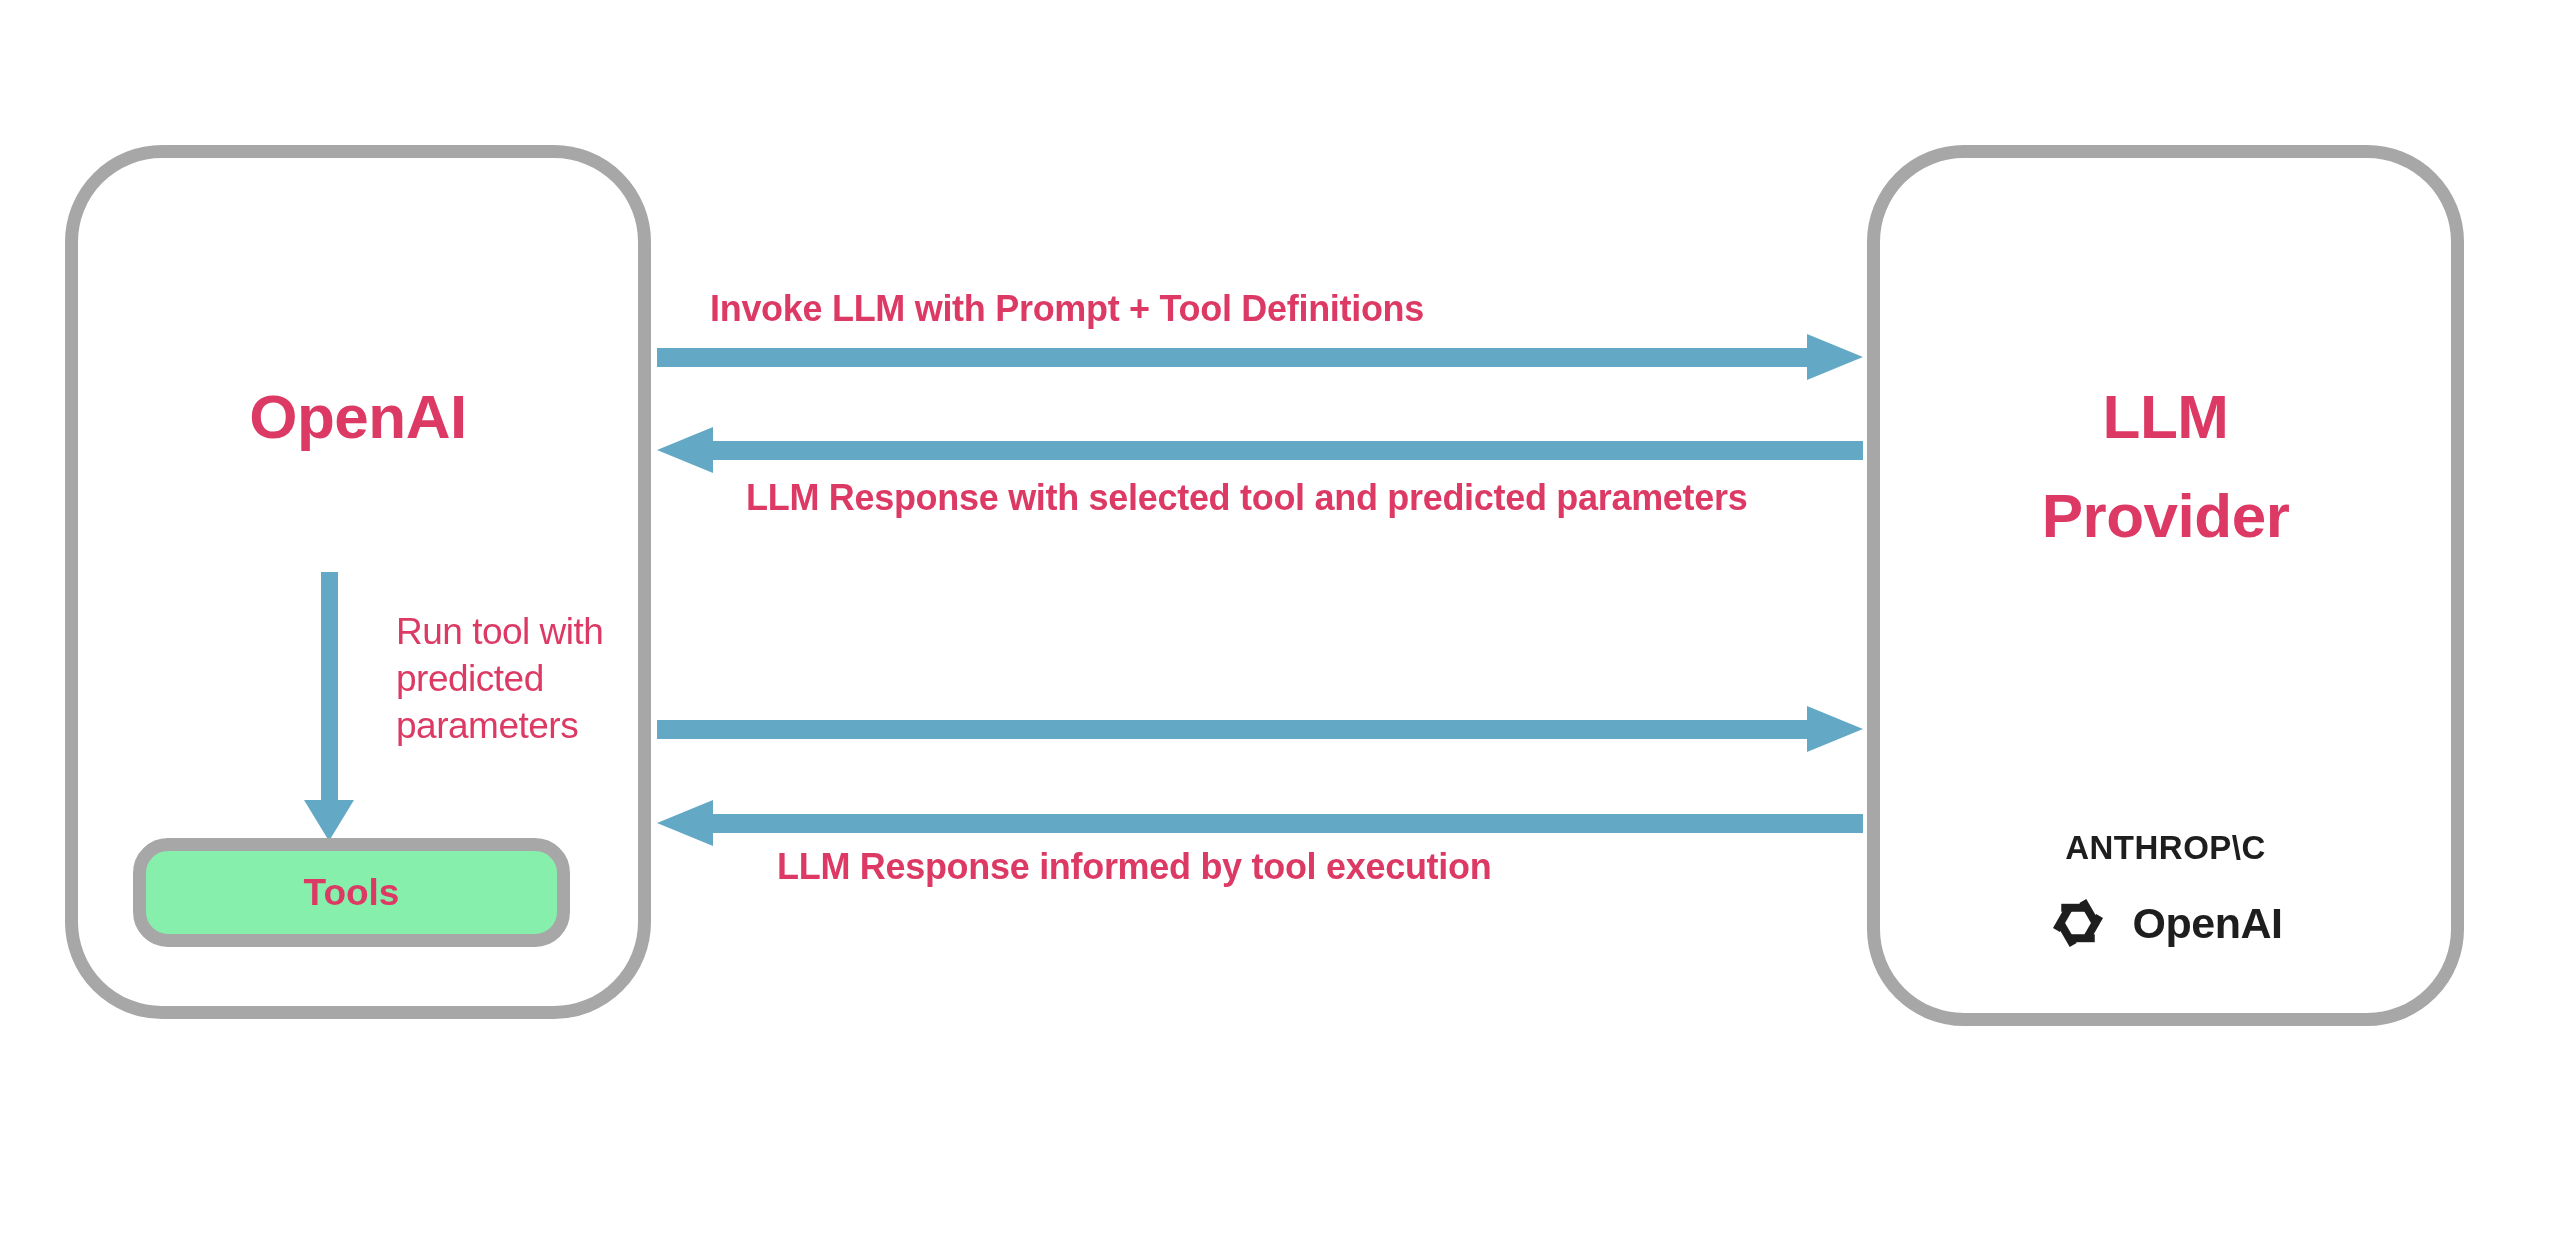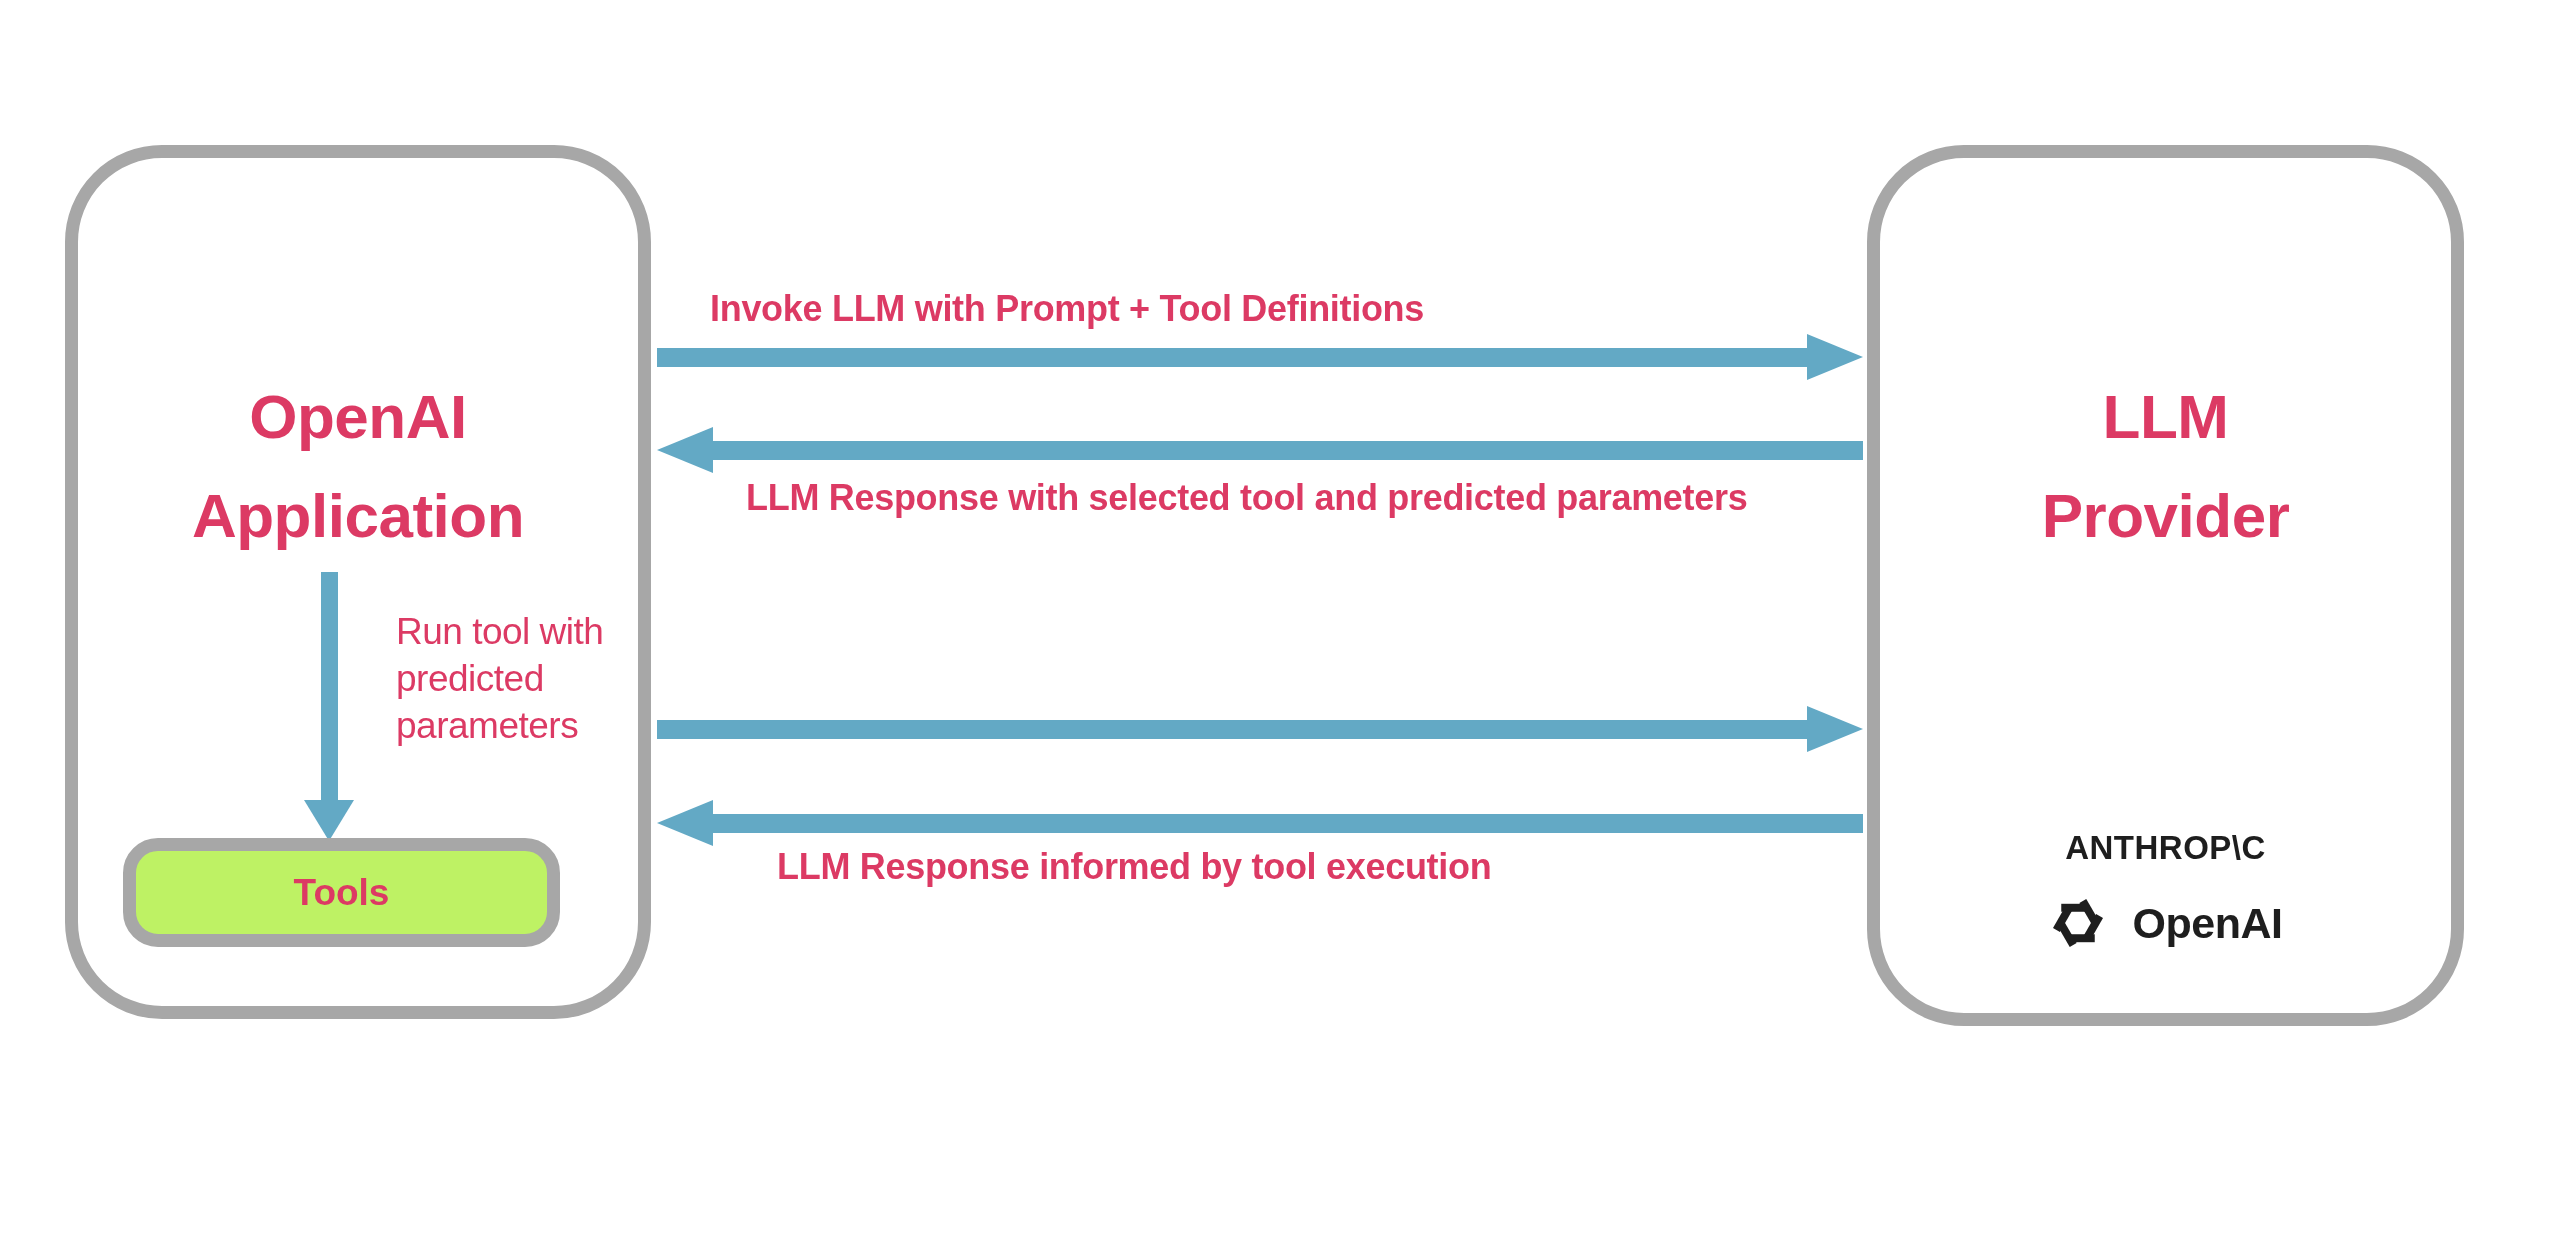--- a/index.html
+++ b/index.html
@@ -45,26 +45,26 @@
     border-right:25px solid transparent;
     border-top:41px solid var(--arrow-blue);
   }
   .run-tool-label{
     position:absolute;left:318px;top:450px;
     font-size:37px;font-weight:normal;line-height:47px;
     color:var(--accent-pink);letter-spacing:-0.5px;
     white-space:nowrap;
   }
   .tools-box{
-    position:absolute;left:45px;top:680px;width:437px;height:109px;
+    position:absolute;left:55px;top:680px;width:437px;height:109px;
     box-sizing:border-box;
     border:13.5px solid var(--border-gray);
     border-radius:35px;
     display:flex;align-items:center;justify-content:center;
-    background:#bef264;
+    background:#86efac;
   }
   .tools-label{
     font-size:37px;font-weight:bold;color:var(--accent-pink);
   }
   
   .anthropic-wordmark{
     position:absolute;left:0;right:0;top:671px;
     text-align:center;
     font-size:33px;font-weight:800;letter-spacing:0.5px;
     color:var(--logo-black);
@@ -114,21 +114,20 @@
   .m4-label{left:746px;top:846px;margin-left:31px;}
 </style>
 </head>
 <body>
 
 <div class="canvas">
 
   <div class="box client">
     <div class="box-title">
       <div>OpenAI</div>
-      <div>Application</div>
     </div>
 
     <div class="down-shaft"></div>
     <div class="down-head"></div>
 
     <div class="run-tool-label">
       <div>Run tool with</div>
       <div>predicted</div>
       <div>parameters</div>
     </div>

